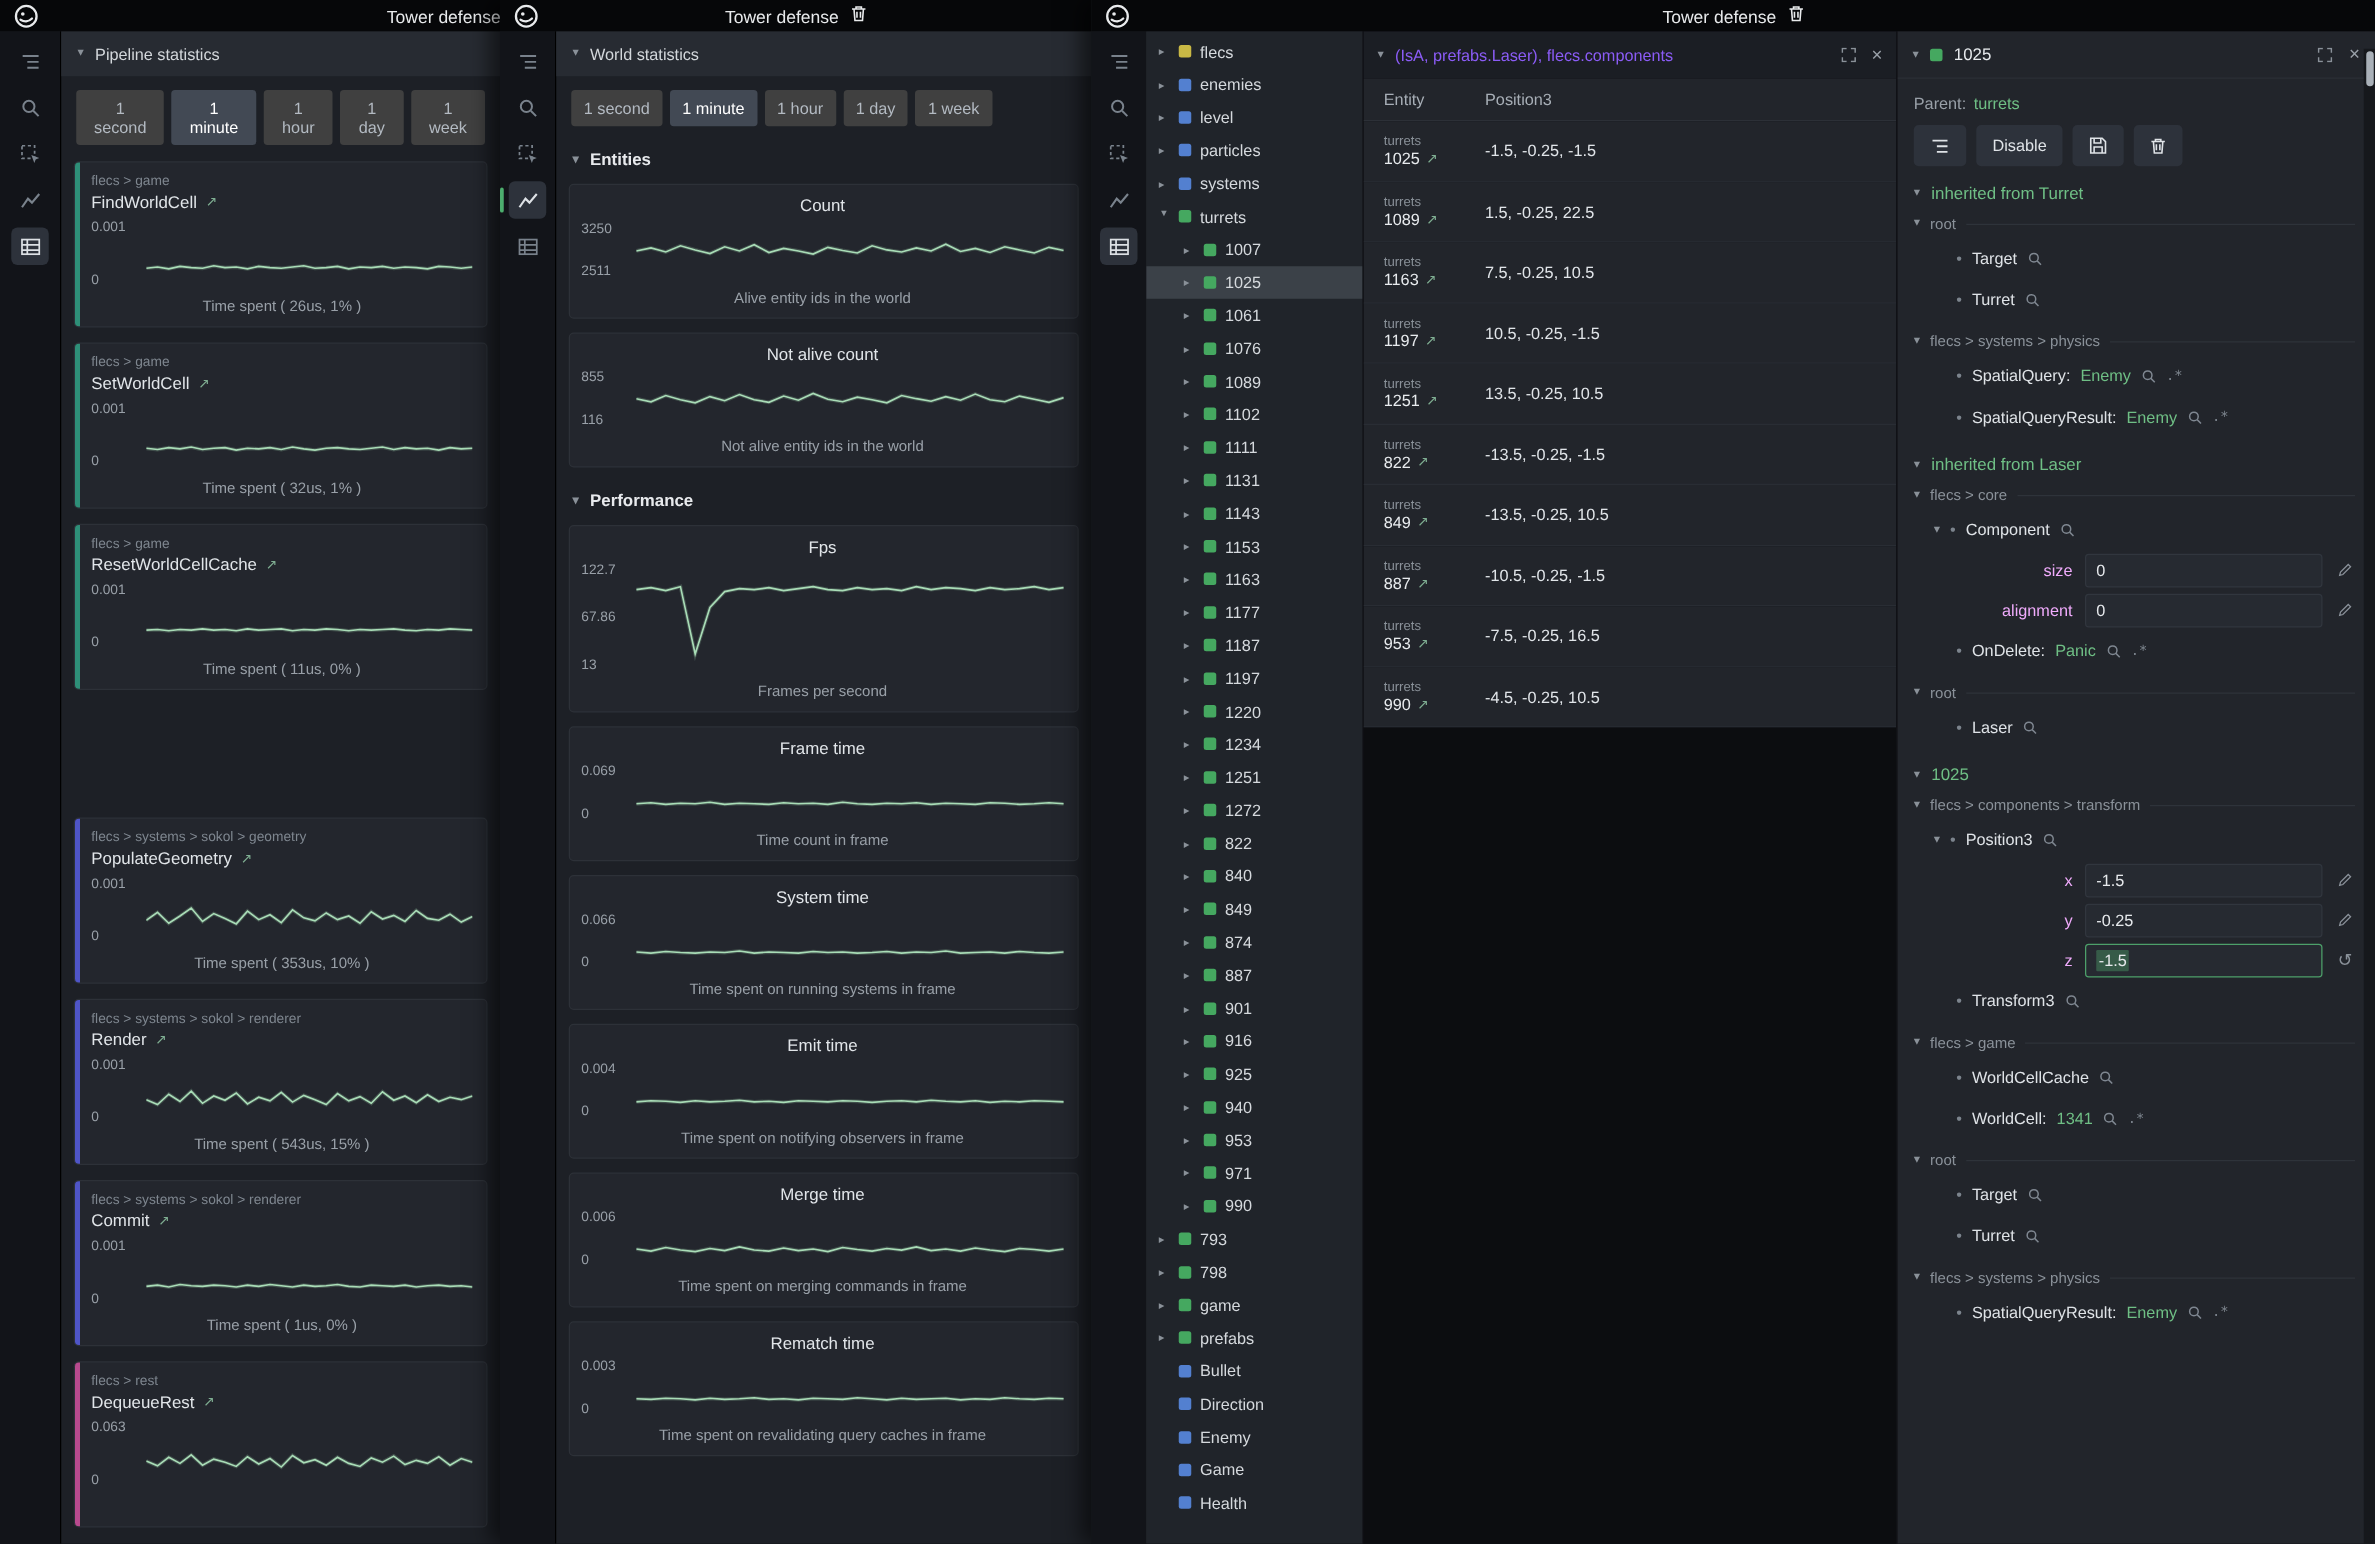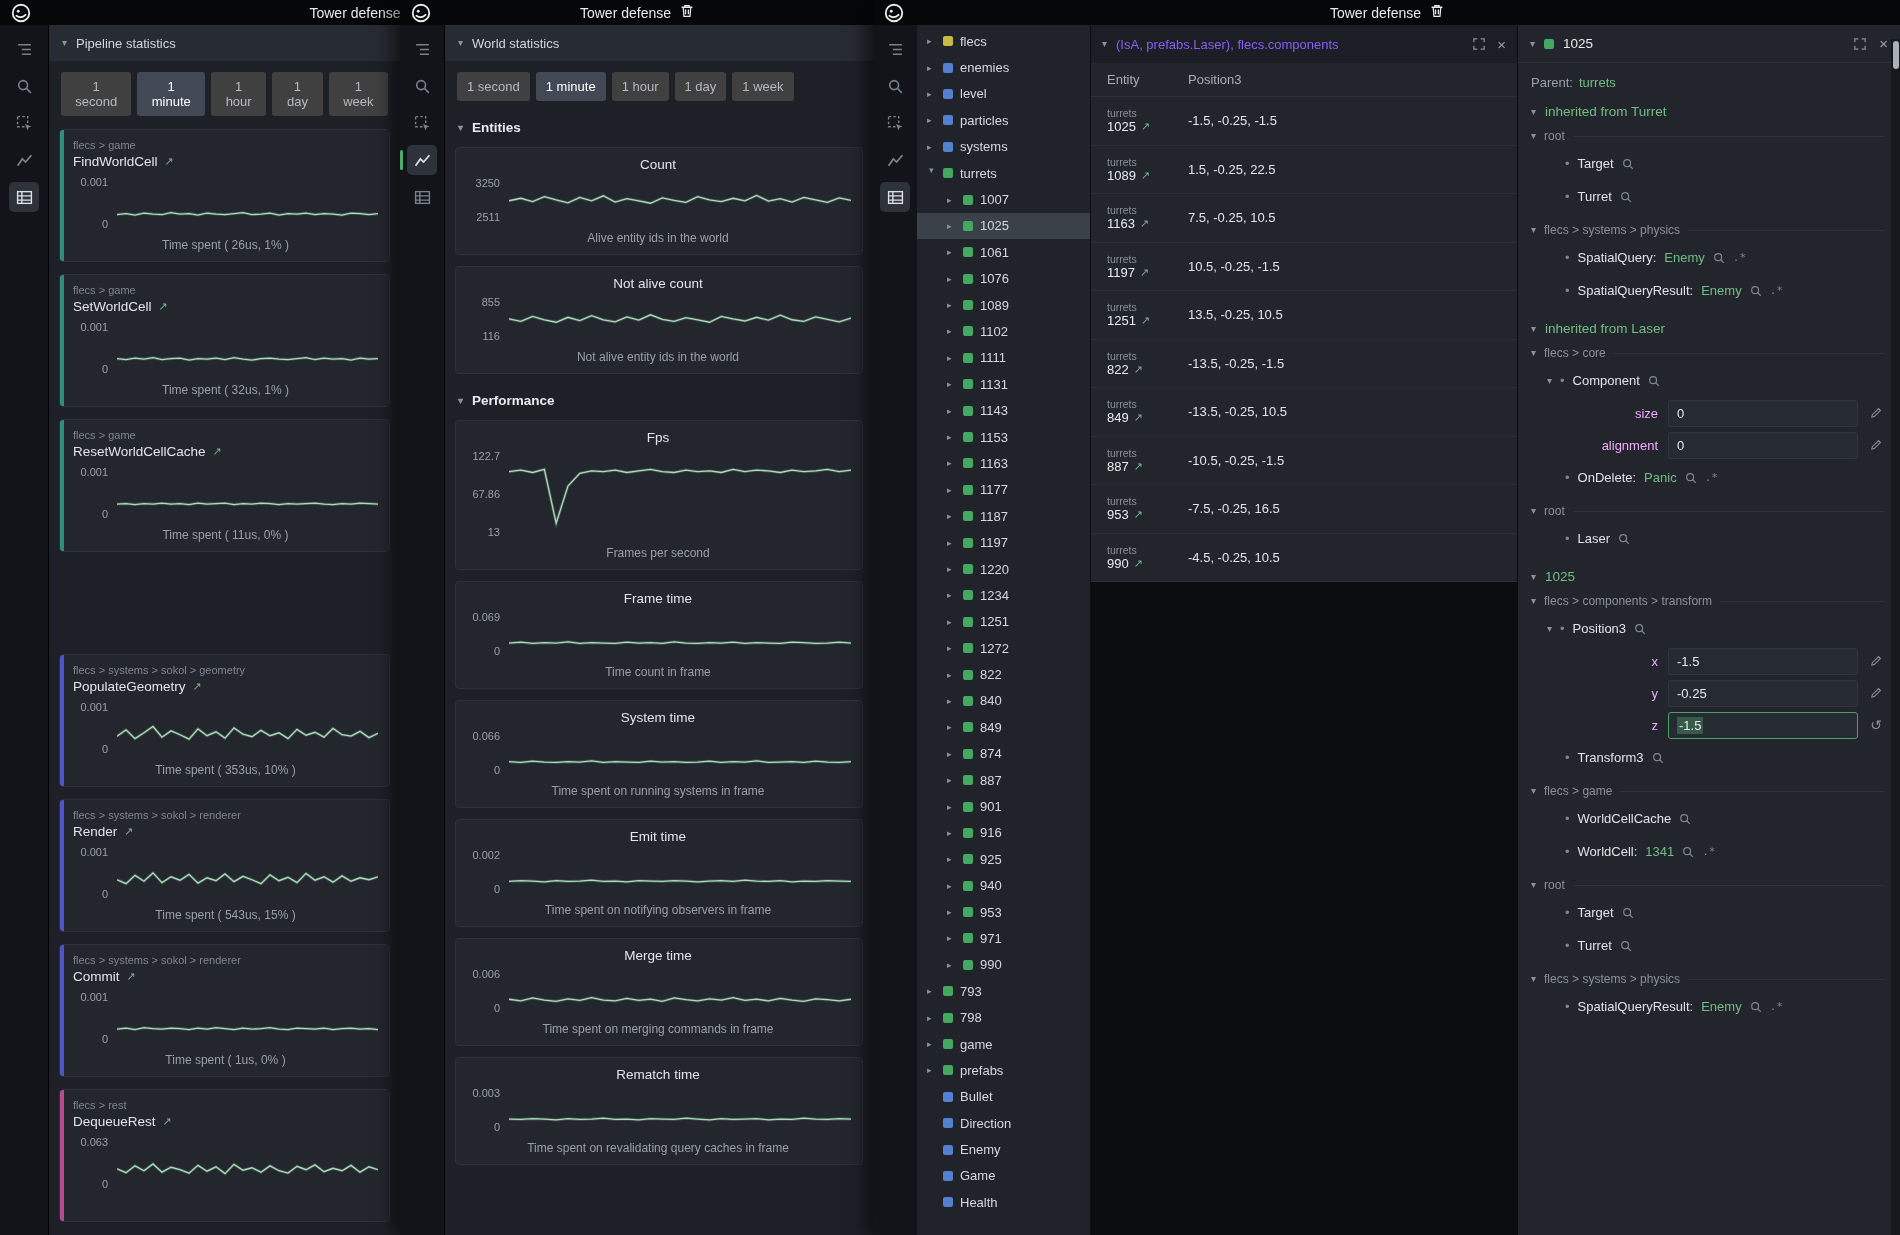--- a/index.html
+++ b/index.html
@@ -35,21 +35,21 @@
 
   .cards { flex:1; overflow:hidden; padding:4px 10px 10px; display:flex; flex-direction:column; gap:12px; }
   .stat-card { position:relative; background:#23262d; border:1px solid #2d3138; border-radius:4px; display:flex; flex:none; }
   .stat-card.gap { margin-top:90px; }
   .accent { width:4px; border-radius:3px 0 0 3px; flex:none; }
   .card-inner { flex:1; padding:9px 11px 9px 9px; min-width:0; }
   .crumb { color:#7e868f; font-size:11px; }
   .cname { color:#e1e5e9; font-size:13.5px; margin-top:3px; display:flex; gap:7px; align-items:center; }
   .ext { color:#7fae92; font-size:11px; }
   .chartrow { display:flex; margin-top:7px; height:54px; }
-  .ylabels { width:44px; display:flex; flex-direction:column; justify-content:space-between; align-items:flex-end; padding-right:9px; color:#99a0a8; font-size:11px; flex:none; }
+  .ylabels { width:44px; display:flex; flex-direction:column; justify-content:space-between; padding-right:9px; color:#99a0a8; font-size:11px; flex:none; }
   .ylabels span:empty { display:none; }
   .spark { flex:1; min-width:0; }
   .spark svg { width:100%; height:100%; display:block; }
   .caption { text-align:center; color:#99a0a8; font-size:12px; margin-top:8px; min-height:14px; }
 
   .wcards { flex:1; overflow:hidden; padding:2px 10px 10px; display:flex; flex-direction:column; gap:11px; }
   .wgroup { display:flex; flex-direction:column; flex:none; }
   .wsection { display:flex; align-items:center; gap:9px; color:#e8eaed; font-size:13.5px; font-weight:bold; padding:8px 3px 12px; }
   .wsection:has(.stxt:empty) { display:none; }
   .wcard { background:#23262d; border:1px solid #2d3138; border-radius:4px; padding:9px 11px 9px 9px; }
@@ -532,21 +532,21 @@
                 <div class="caption">Time spent on running systems in frame</div>
               </article>
             </div>
 
             <div class="wgroup">
 
               <article class="wcard">
                 <div class="wtitle">Emit time</div>
                 <div class="chartrow wchart">
                   <div class="ylabels">
-                    <span>0.002</span>
+                    <span>0.004</span>
                     <span>0</span>
 
                   </div>
                   <div class="spark">
                     <svg viewBox="0 0 100 30" preserveAspectRatio="none">
                       <polyline points="0.00,21.17 3.45,20.63 6.90,20.90 10.34,21.44 13.79,20.63 17.24,21.17 20.69,20.90 24.14,20.36 27.59,21.17 31.03,20.90 34.48,21.44 37.93,20.63 41.38,20.90 44.83,21.17 48.28,20.63 51.72,20.90 55.17,21.44 58.62,20.90 62.07,20.63 65.52,21.17 68.97,20.36 72.41,20.90 75.86,21.17 79.31,20.63 82.76,21.44 86.21,20.90 89.66,21.17 93.10,20.63 96.55,20.90 100.00,21.17" fill="none" stroke="#a9ddb7" stroke-opacity="0.22" stroke-width="3" vector-effect="non-scaling-stroke"></polyline>
                       <polyline points="0.00,21.17 3.45,20.63 6.90,20.90 10.34,21.44 13.79,20.63 17.24,21.17 20.69,20.90 24.14,20.36 27.59,21.17 31.03,20.90 34.48,21.44 37.93,20.63 41.38,20.90 44.83,21.17 48.28,20.63 51.72,20.90 55.17,21.44 58.62,20.90 62.07,20.63 65.52,21.17 68.97,20.36 72.41,20.90 75.86,21.17 79.31,20.63 82.76,21.44 86.21,20.90 89.66,21.17 93.10,20.63 96.55,20.90 100.00,21.17" fill="none" stroke="#a9ddb7" stroke-width="1.3" vector-effect="non-scaling-stroke"></polyline>
                     </svg>
                   </div>
                 </div>
@@ -1065,20 +1065,39 @@
                 </svg>
               </span>
             <span class="hic xchar">×</span>
           </span>
         </div>
         <div class="iscroll">
           <div class="iparent">
             <span>Parent:</span>
             <a class="green plink">turrets</a>
           </div>
+          <div class="ibuttons">
+            <button class="ibtn">
+                <svg width="16" height="16" viewBox="0 0 16 16" fill="none" stroke="currentColor" stroke-width="1.5">
+                  <path d="M2 3.5h12M5.5 8h8.5M5.5 12.5h8.5"></path>
+                </svg>
+              </button>
+            <button class="ibtn">Disable</button>
+            <button class="ibtn">
+                <svg width="15" height="15" viewBox="0 0 14 14" fill="none" stroke="currentColor" stroke-width="1.2">
+                  <path d="M1.5 1.5h8.5l2.5 2.5v8.5h-11z"></path>
+                  <path d="M4 1.5v3.5h5V1.5M4 12.5V8h6v4.5"></path>
+                </svg>
+              </button>
+            <button class="ibtn">
+                <svg width="13" height="14" viewBox="0 0 12 13" fill="none" stroke="currentColor" stroke-width="1.2">
+                  <path d="M1 3h10M4 3V1.5h4V3M2.5 3l.7 8.5h5.6L9.5 3M4.7 5v4.5M7.3 5v4.5"></path>
+                </svg>
+              </button>
+          </div>
 
           <div class="isection">
             <span class="chev">▾</span>
             <span class="green">inherited from Turret</span>
           </div>
           <div class="isub">
             <span class="chev">▾</span>
             <span>root</span>
               <span class="rule"></span>
           </div>

